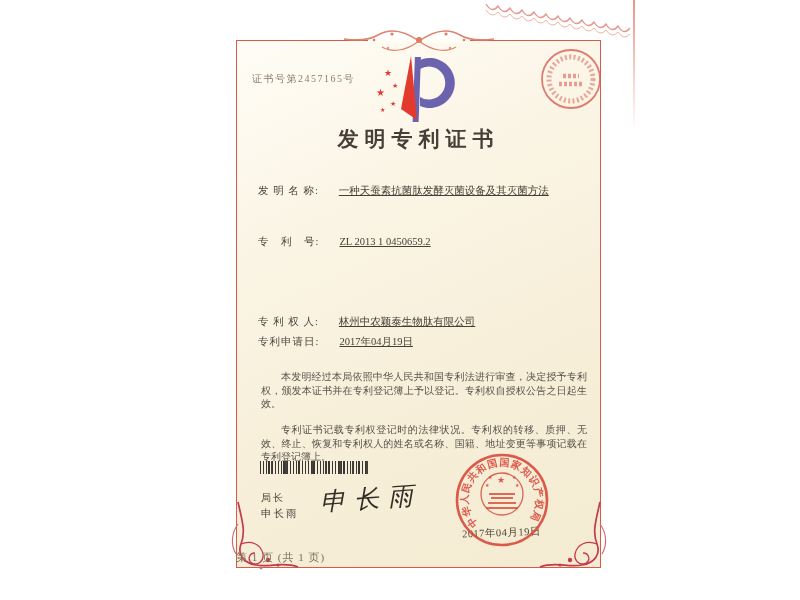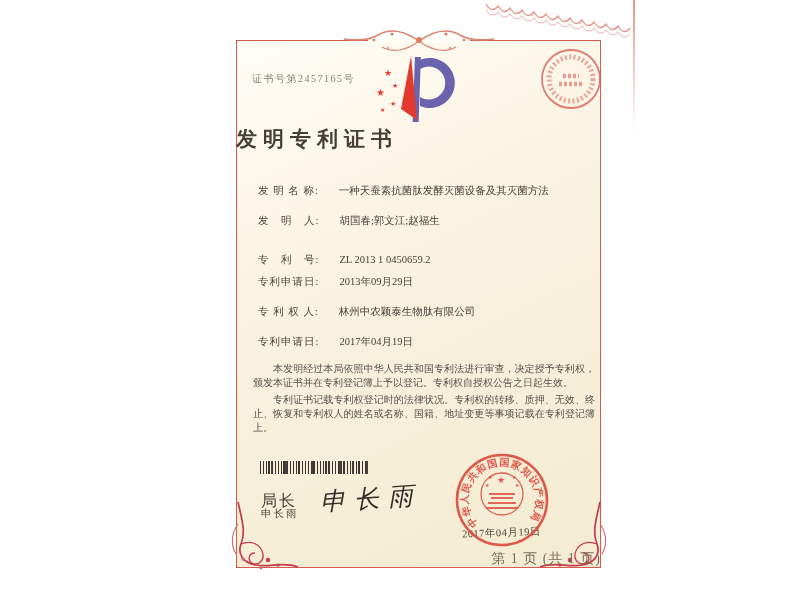--- a/index.html
+++ b/index.html
@@ -3,41 +3,41 @@
 <meta charset="utf-8">
 <style>
   html,body{margin:0;padding:0;background:#ffffff;}
   #stage{position:relative;width:716px;height:600px;background:#ffffff;overflow:hidden;
          font-family:"Liberation Serif","DejaVu Serif",serif;}
   
   .frame{position:absolute;left:236px;top:40px;width:363px;height:526px;
          border:1.6px solid #d85a49;
          background:linear-gradient(155deg,#fffdf6 0%,#fbf5e6 30%,#f7efd9 62%,#f4ebd2 100%);}
   .certno{position:absolute;left:252px;top:72px;font-size:10px;letter-spacing:1.5px;color:#8c7e6a;}
-  .title{position:absolute;left:236px;top:125px;width:365px;
+  .title{position:absolute;left:236px;top:125px;width:365px;text-align:center;
          font-size:21px;letter-spacing:6px;font-weight:600;color:#453f37;}
   .fieldrow{position:absolute;left:258px;width:335px;font-size:10.5px;color:#4b443b;white-space:nowrap;}
   .fieldrow .lbl{margin-right:20px;letter-spacing:1px;}
-  .fieldrow .val{color:#453f36;}
+  .fieldrow .val{color:#453f36;text-decoration:underline;}
   .bodytext{position:absolute;left:249px;top:358px;width:350px;font-size:10px;line-height:1.37;
             color:#57514a;text-align:justify;}
-  .bodytext p{margin:4px;text-indent:2em;}
+  .bodytext p{margin:12px;text-indent:2em;}
   .barcode{position:absolute;left:260px;top:461px;width:108px;height:13px;
     background:
       repeating-linear-gradient(90deg,#3a3632 0 1.5px,rgba(0,0,0,0) 1.5px 3px),
       repeating-linear-gradient(90deg,#3a3632 0 1px,rgba(0,0,0,0) 1px 7.5px),
       repeating-linear-gradient(90deg,rgba(0,0,0,0) 0 11px,#46423c 11px 13.5px);}
-  .dir-title{position:absolute;left:261px;top:491px;font-size:16px;color:#47413a;letter-spacing:2px;}
+  .dir-title{position:absolute;left:261px;top:491px;font-size:10px;color:#47413a;letter-spacing:2px;}
   .dir-name{position:absolute;left:261px;top:507px;font-size:10.5px;color:#47413a;letter-spacing:2px;}
   .signature{position:absolute;left:320px;top:481px;width:130px;font-size:25px;color:#332d26;
              font-style:italic;letter-spacing:9px;transform:rotate(-4deg);}
   .seal-date{position:absolute;left:462px;top:526px;font-size:10.5px;color:#4e4335;
              letter-spacing:.5px;transform:rotate(-2deg);}
-  .footer{position:absolute;left:236px;top:550px;width:365px;text-align:right;
-          font-size:14px;color:#7a6e5b;letter-spacing:1px;}
+  .footer{position:absolute;left:236px;top:550px;width:365px;text-align:left;
+          font-size:11px;color:#7a6e5b;letter-spacing:1px;}
   .edge-line{position:absolute;left:633px;top:0;width:1.5px;height:132px;
              background:linear-gradient(#e8948a,rgba(232,148,138,0));}
   svg{position:absolute;overflow:visible;}
 </style>
 </head>
 <body>
 
 <div id="stage">
 
   <svg style="left:486px;top:0;" width="150" height="18" viewBox="0 0 150 18">
@@ -98,30 +98,24 @@
     <circle cx="33" cy="33" r="22" fill="none" stroke="#d9655a" stroke-width="5" stroke-dasharray="2 2.4" opacity=".55"></circle>
     <line x1="25" y1="30" x2="41" y2="30" stroke="#d9655a" stroke-width="4.5" stroke-dasharray="3 2" opacity=".6"></line>
     <line x1="21" y1="38" x2="45" y2="38" stroke="#d9655a" stroke-width="4.5" stroke-dasharray="3 2" opacity=".6"></line>
   </svg>
 
   <div class="title">发明专利证书</div>
 
   <div class="fieldrow" style="top:184px">
     <span class="lbl">发 明 名 称:</span><span class="val">一种天蚕素抗菌肽发酵灭菌设备及其灭菌方法</span>
   </div>
-  <div class="fieldrow" style="top:214px">
-    <span class="lbl">发　明　人:</span><span class="val">胡国春;郭文江;赵福生</span>
-  </div>
-  <div class="fieldrow" style="top:253px">
+  <div class="fieldrow" style="top:235px">
     <span class="lbl">专　利　号:</span><span class="val">ZL 2013 1 0450659.2</span>
   </div>
-  <div class="fieldrow" style="top:275px">
-    <span class="lbl">专利申请日:</span><span class="val">2013年09月29日</span>
-  </div>
-  <div class="fieldrow" style="top:305px">
+  <div class="fieldrow" style="top:315px">
     <span class="lbl">专 利 权 人:</span><span class="val">林州中农颖泰生物肽有限公司</span>
   </div>
   <div class="fieldrow" style="top:335px">
     <span class="lbl">专利申请日:</span><span class="val">2017年04月19日</span>
   </div>
 
   <div class="bodytext">
     <p>本发明经过本局依照中华人民共和国专利法进行审查，决定授予专利权，颁发本证书并在专利登记簿上予以登记。专利权自授权公告之日起生效。</p>
     <p>专利证书记载专利权登记时的法律状况。专利权的转移、质押、无效、终止、恢复和专利权人的姓名或名称、国籍、地址变更等事项记载在专利登记簿上。</p>
   </div>

